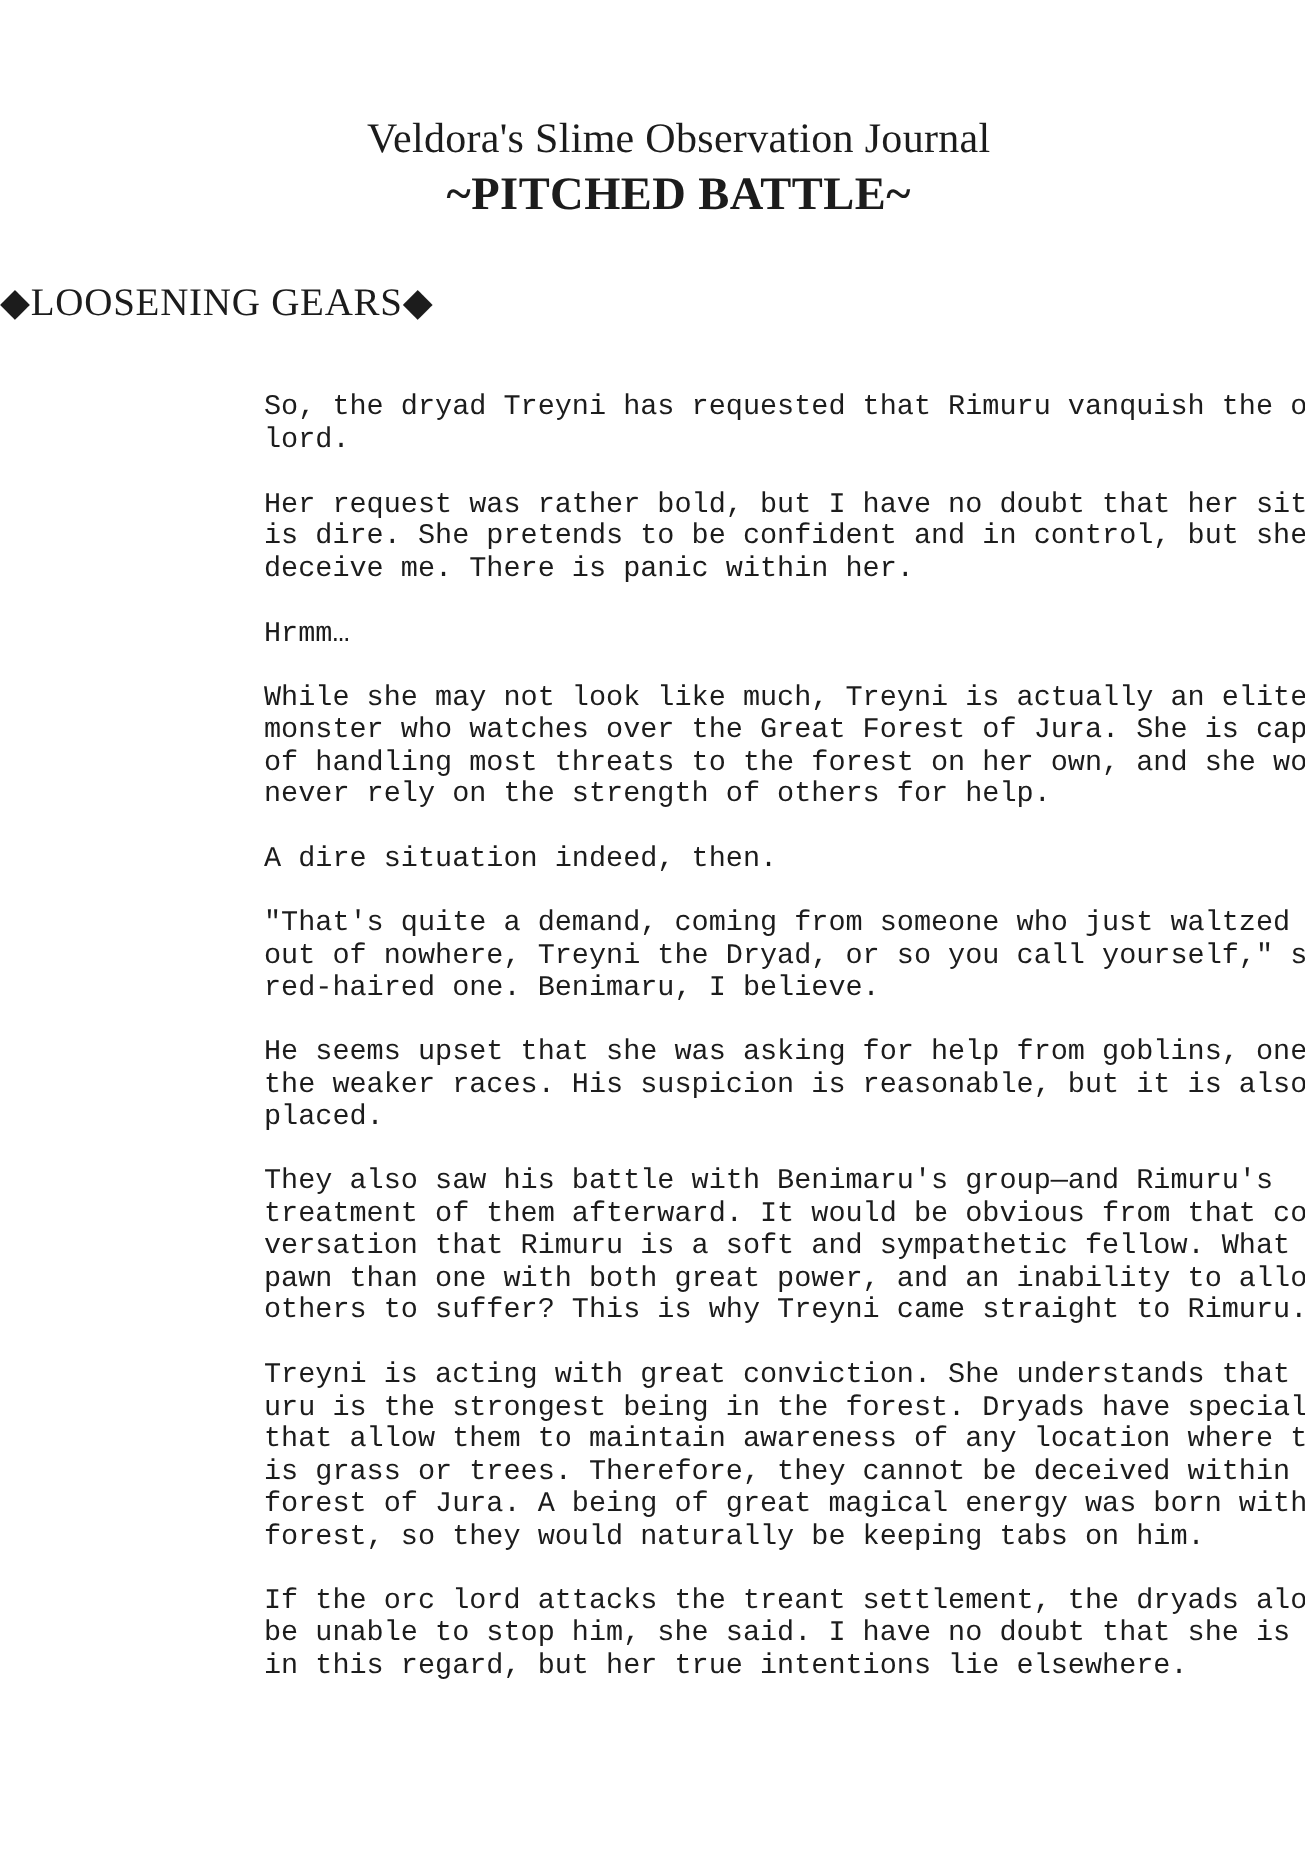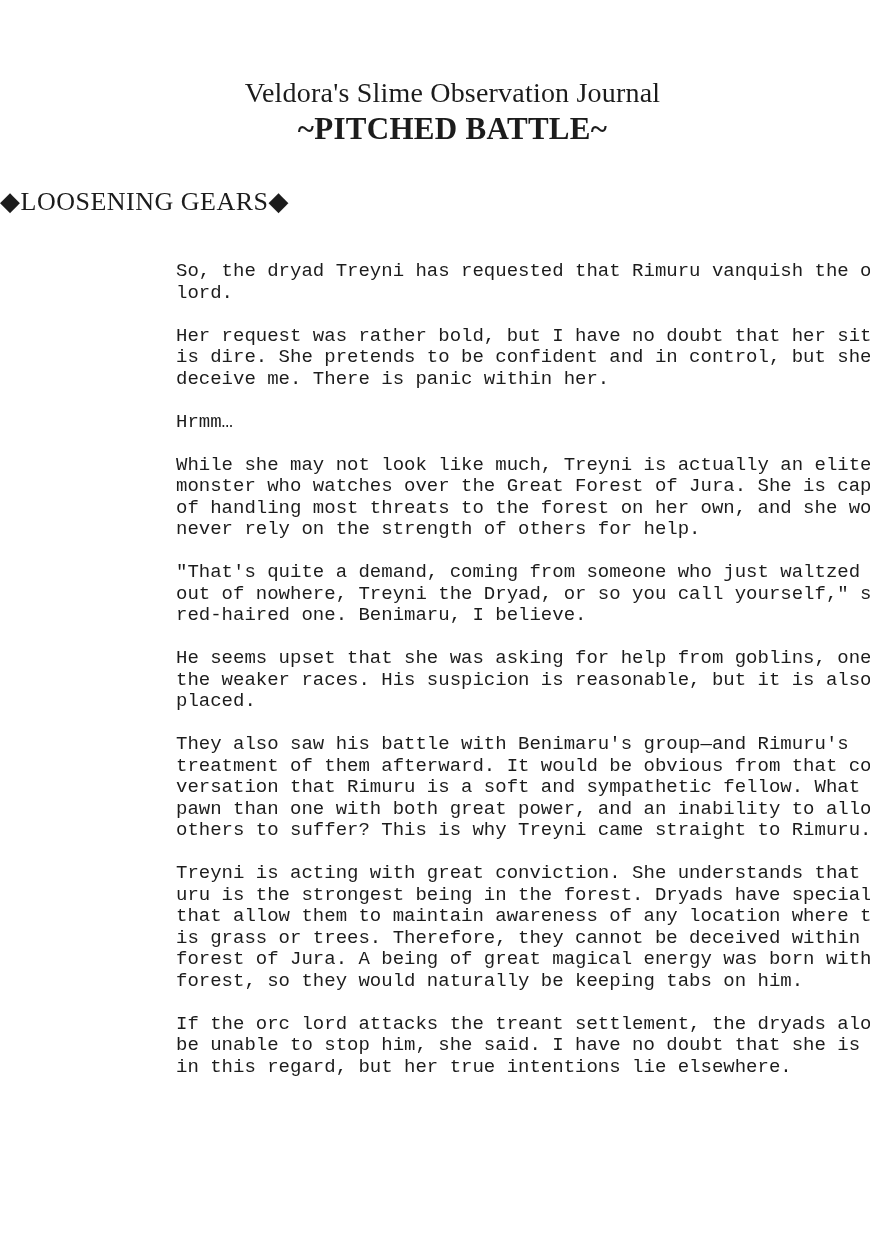--- a/index.html
+++ b/index.html
@@ -80,20 +80,21 @@
     <p>So, the dryad Treyni has requested that Rimuru vanquish the orc
 lord.</p>
     <p>Her request was rather bold, but I have no doubt that her situation
 is dire. She pretends to be confident and in control, but she cannot
 deceive me. There is panic within her.</p>
     <p>Hrmm…</p>
     <p>While she may not look like much, Treyni is actually an elite
 monster who watches over the Great Forest of Jura. She is capable
 of handling most threats to the forest on her own, and she would
 never rely on the strength of others for help.</p>
+    <p>A dire situation indeed, then.</p>
     <p>"That's quite a demand, coming from someone who just waltzed in
 out of nowhere, Treyni the Dryad, or so you call yourself," said the
 red-haired one. Benimaru, I believe.</p>
     <p>He seems upset that she was asking for help from goblins, one of
 the weaker races. His suspicion is reasonable, but it is also mis-
 placed.</p>
     <p>They also saw his battle with Benimaru's group—and Rimuru's
 treatment of them afterward. It would be obvious from that con-
 versation that Rimuru is a soft and sympathetic fellow. What better
 pawn than one with both great power, and an inability to allow

